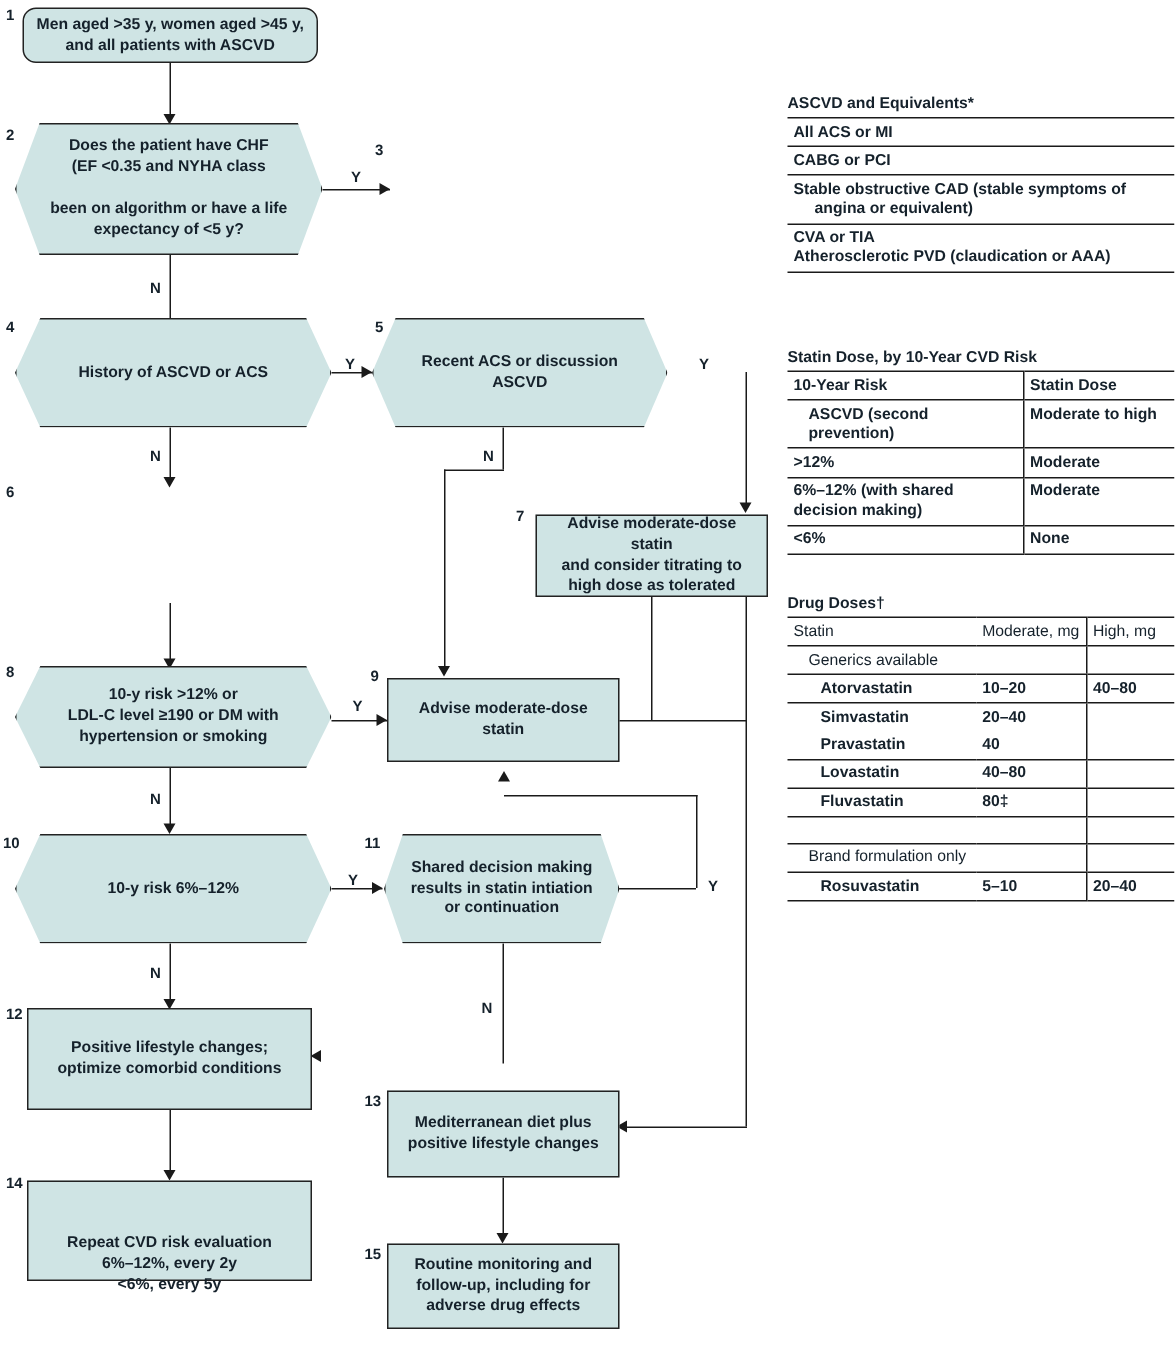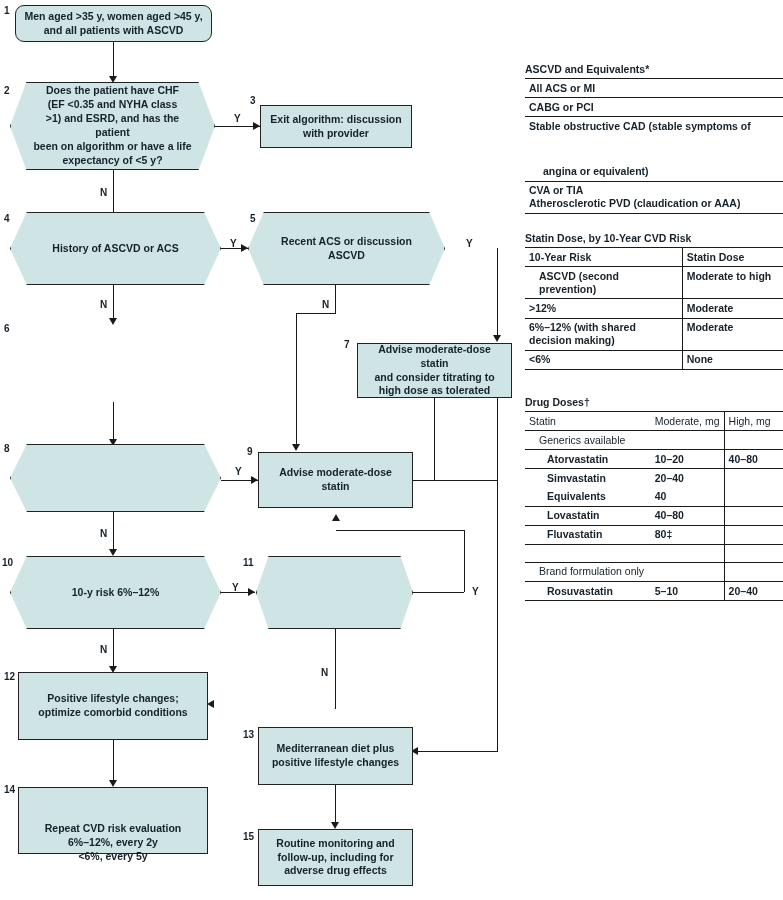--- a/index.html
+++ b/index.html
@@ -129,21 +129,21 @@
   table.tbl td, table.tbl th {
     padding: 2.5px 4px;
     text-align: left;
     vertical-align: top;
     font-weight: bold;
     line-height: 1.25;
   }
   table.tbl .topline { border-top: 1px solid #1a1a1a; }
   table.tbl .botline { border-bottom: 1px solid #1a1a1a; }
   table.tbl .vline { border-left: 1px solid #1a1a1a; }
-  .indent1 { padding-left: 14px !important; margin-top: 32px; }
+  .indent1 { padding-left: 14px !important; }
   .indent2 { padding-left: 22px !important; }
   .ital { }
 </style>
 </head>
 <body>
 
 <div id="page">
 
   <div class="ln v" style="left:113px; top:41px; height:36px;"></div>
   <div class="arrow down" style="left:109px; top:76px;"></div>
@@ -213,35 +213,29 @@
       <span>and all patients with ASCVD</span>
     </span>
   </div>
 
   <div class="num" style="left:4px; top:86px;">2</div>
   <div class="node hex" style="left:10px; top:82px; width:205px; height:88px;">
     <div class="hexfill"></div>
     <span class="hexlabel">
       <span>Does the patient have CHF</span><br>
       <span>(EF &lt;0.35 and NYHA class</span><br>
-      <span>&gt;1) and ESRD, and has the patient</span><br>
+      <br>
       <span>been on algorithm or have a life</span><br>
       <span>expectancy of &lt;5 y?</span>
     </span>
   </div>
   <div class="yn" style="left:234px; top:114px;">Y</div>
   <div class="yn" style="left:100px; top:188px;">N</div>
 
   <div class="num" style="left:250px; top:96px;">3</div>
-  <div class="node" style="left:260px; top:105px; width:152px; height:43px;">
-    <span>
-      <span>Exit algorithm: discussion</span><br>
-      <span>with provider</span>
-    </span>
-  </div>
 
   <div class="num" style="left:4px; top:214px;">4</div>
   <div class="node hex" style="left:10px; top:212px; width:211px; height:73px;">
     <div class="hexfill"></div>
     <span class="hexlabel">History of ASCVD or ACS</span>
   </div>
   <div class="yn" style="left:230px; top:239px;">Y</div>
   <div class="yn" style="left:100px; top:300px;">N</div>
 
   <div class="num" style="left:250px; top:214px;">5</div>
@@ -262,40 +256,50 @@
     <span>
       <span>Advise moderate-dose statin</span><br>
       <span>and consider titrating to</span><br>
       <span>high dose as tolerated</span>
     </span>
   </div>
 
   <div class="num" style="left:4px; top:444px;">8</div>
   <div class="node hex" style="left:10px; top:444px; width:211px; height:68px;">
     <div class="hexfill"></div>
+    <span class="hexlabel">
+      <span>10-y risk &gt;12% or</span><br>
+      <span>LDL-C level ≥190 or DM with</span><br>
+      <span>hypertension or smoking</span>
+    </span>
   </div>
   <div class="yn" style="left:235px; top:467px;">Y</div>
   <div class="yn" style="left:100px; top:529px;">N</div>
 
   <div class="num" style="left:247px; top:447px;">9</div>
   <div class="node" style="left:258px; top:452px; width:155px; height:56px;">
     <span>Advise moderate-dose statin</span>
   </div>
 
   <div class="num" style="left:2px; top:558px;">10</div>
   <div class="node hex" style="left:10px; top:556px; width:211px; height:73px;">
     <div class="hexfill"></div>
     <span class="hexlabel">10-y risk 6%–12%</span>
   </div>
   <div class="yn" style="left:232px; top:583px;">Y</div>
   <div class="yn" style="left:100px; top:645px;">N</div>
 
   <div class="num" style="left:243px; top:558px;">11</div>
   <div class="node hex" style="left:256px; top:556px; width:157px; height:73px;">
     <div class="hexfill"></div>
+    <span class="hexlabel">
+      <span>Shared decision making</span><br>
+      <span>results in statin intiation</span><br>
+      <span>or continuation</span>
+    </span>
   </div>
   <div class="yn" style="left:472px; top:587px;">Y</div>
   <div class="yn" style="left:321px; top:668px;">N</div>
 
   <div class="num" style="left:4px; top:672px;">12</div>
   <div class="node" style="left:18px; top:672px; width:190px; height:68px;">
     <span>
       <span>Positive lifestyle changes;</span><br>
       <span>optimize comorbid conditions</span>
     </span>
@@ -408,21 +412,21 @@
         <td class="botline indent2">Atorvastatin</td>
         <td class="botline">10–20</td>
         <td class="botline vline">40–80</td>
       </tr>
       <tr>
         <td class="indent2">Simvastatin</td>
         <td>20–40</td>
         <td class="vline"></td>
       </tr>
       <tr>
-        <td class="botline indent2">Equivalents</td>
+        <td class="botline indent2">Pravastatin</td>
         <td class="botline">40</td>
         <td class="botline vline"></td>
       </tr>
       <tr>
         <td class="botline indent2">Lovastatin</td>
         <td class="botline">40–80</td>
         <td class="botline vline"></td>
       </tr>
       <tr>
         <td class="botline indent2">Fluvastatin</td>

